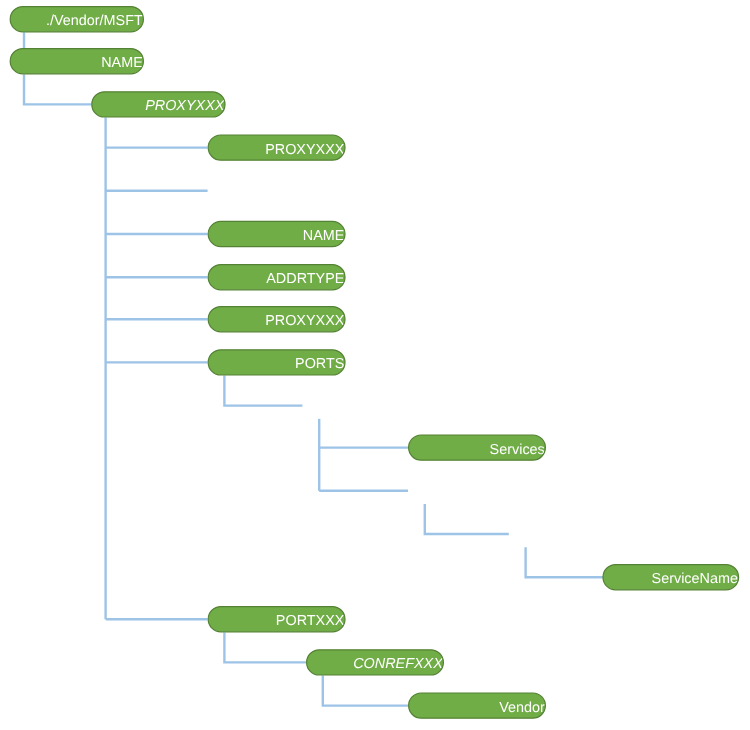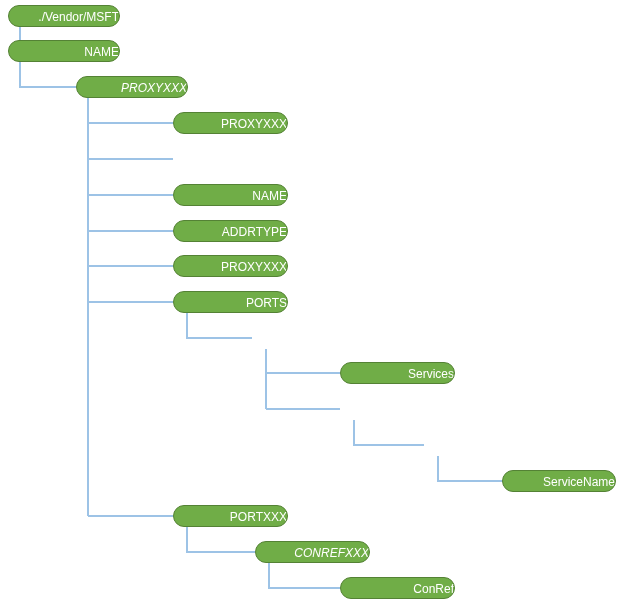--- a/index.html
+++ b/index.html
@@ -76,15 +76,15 @@
   <div class="node placeholder" style="left:76px;  top:76px;  width:112px">PROXYXXX</div>
   <div class="node" style="left:173px; top:112px; width:115px">PROXYXXX</div>
   <div class="node" style="left:173px; top:184px; width:115px">NAME</div>
   <div class="node" style="left:173px; top:220px; width:115px">ADDRTYPE</div>
   <div class="node" style="left:173px; top:255px; width:115px">PROXYXXX</div>
   <div class="node" style="left:173px; top:291px; width:115px">PORTS</div>
   <div class="node" style="left:340px; top:362px; width:115px">Services</div>
   <div class="node" style="left:502px; top:470px; width:114px">ServiceName</div>
   <div class="node" style="left:173px; top:505px; width:115px">PORTXXX</div>
   <div class="node placeholder" style="left:255px; top:541px; width:115px">CONREFXXX</div>
-  <div class="node" style="left:340px; top:577px; width:115px">ConRef</div>
+  <div class="node" style="left:340px; top:577px; width:115px">Vendor</div>
 
 </div>
 
 </body></html>

